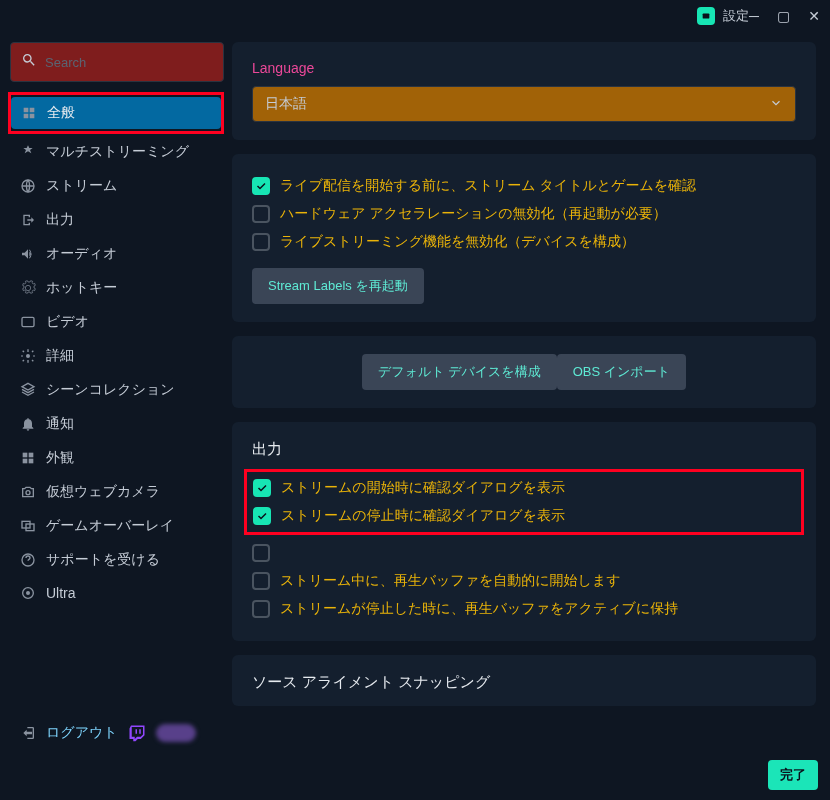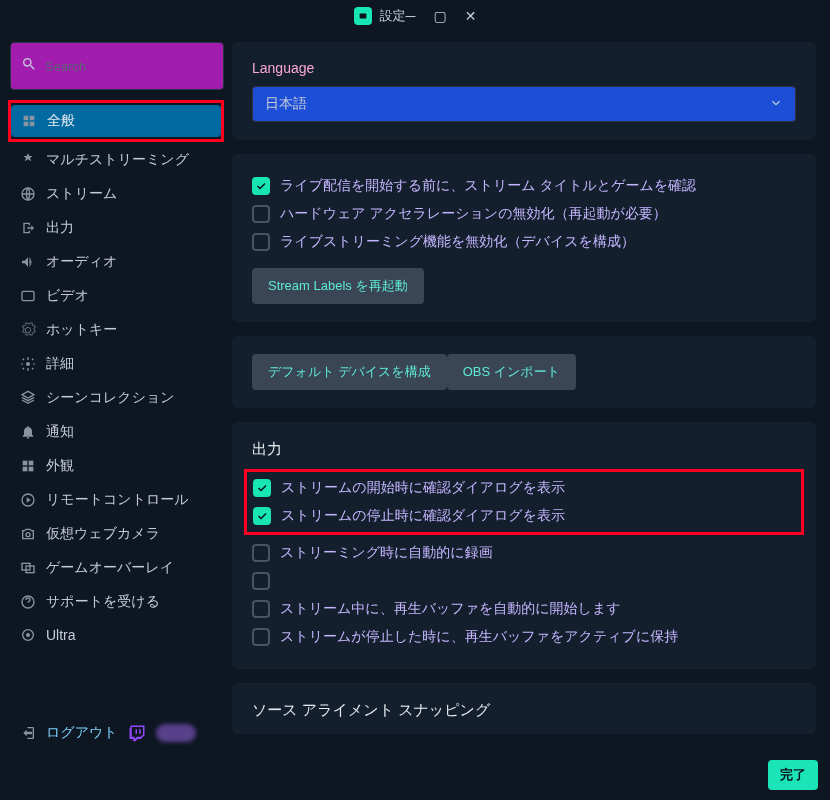--- a/index.html
+++ b/index.html
@@ -1,45 +1,45 @@
 <!DOCTYPE html>
 <html><head>
 <meta charset="utf-8">
 <style>
   * { box-sizing: border-box; margin: 0; padding: 0; font-family: -apple-system, BlinkMacSystemFont, "Segoe UI", sans-serif; }
   body { background: #0e1622; width: 830px; height: 800px; overflow: hidden; color: #c5ccd6; }
   .window { width: 100%; height: 100%; display: flex; flex-direction: column; }
-  .titlebar { display: flex; align-items: center; justify-content: center; height: 32px; padding: 0 10px; background: #0e1622; }
+  .titlebar { display: flex; align-items: center; justify-content: flex-end; height: 32px; padding: 0 10px; background: #0e1622; }
   .titlebar-left { display: flex; align-items: center; gap: 8px; }
   .app-icon { width: 18px; height: 18px; background: #17e5b4; border-radius: 4px; display: flex; align-items: center; justify-content: center; }
   .app-icon svg { width: 10px; height: 10px; }
   .titlebar-title { font-size: 13px; color: #c5ccd6; }
   .window-controls { display: flex; gap: 18px; color: #c5ccd6; }
   .window-controls span { cursor: pointer; font-size: 14px; }
   .body-area { flex: 1; display: flex; padding: 10px 10px 0 10px; gap: 8px; overflow: hidden; }
   .sidebar { width: 214px; display: flex; flex-direction: column; }
-  .search-box { background: #a21caf; border: 1px solid #2a3340; border-radius: 4px; height: 48px; display: flex; align-items: center; padding: 0 10px; gap: 8px; margin-bottom: 10px; }
+  .search-box { background: #7f1d1d; border: 1px solid #2a3340; border-radius: 4px; height: 40px; display: flex; align-items: center; padding: 0 10px; gap: 8px; margin-bottom: 10px; }
   .search-box input { background: transparent; border: none; outline: none; color: #c5ccd6; font-size: 13px; flex: 1; }
   .search-box input::placeholder { color: #5a6472; }
   .nav { flex: 1; display: flex; flex-direction: column; gap: 2px; }
   .nav-item { display: flex; align-items: center; gap: 10px; padding: 7px 10px; border-radius: 4px; font-size: 14px; color: #c5ccd6; cursor: pointer; }
   .nav-item.active { background: #0369a1; color: #e6eaef; }
   .nav-item .icon { width: 16px; height: 16px; display: flex; align-items: center; justify-content: center; color: #8a93a0; }
   .red-box-nav { border: 3px solid #ff0020; padding: 2px 0; margin-left: -2px; }
   .content { flex: 1; overflow-y: auto; padding-right: 4px; }
   .panel { background: #141f2e; border-radius: 6px; padding: 18px 20px; margin-bottom: 14px; }
-  .panel-label { font-size: 14px; color: #f9a8d4; margin-bottom: 10px; }
-  .select-box { background: #1d4ed8; border: 1px solid #2a3340; border-radius: 4px; height: 36px; display: flex; align-items: center; justify-content: space-between; padding: 0 12px; font-size: 14px; cursor: pointer; }
-  .check-row { display: flex; align-items: flex-end; gap: 10px; padding: 5px 0; font-size: 14px; color: #c4b5fd; }
+  .panel-label { font-size: 14px; color: #ec4899; margin-bottom: 10px; }
+  .select-box { background: #a16207; border: 1px solid #2a3340; border-radius: 4px; height: 36px; display: flex; align-items: center; justify-content: space-between; padding: 0 12px; font-size: 14px; cursor: pointer; }
+  .check-row { display: flex; align-items: flex-end; gap: 10px; padding: 5px 0; font-size: 14px; color: #eab308; }
   .check { width: 18px; height: 18px; border-radius: 4px; border: 2px solid #4a5460; display: flex; align-items: center; justify-content: center; cursor: pointer; flex-shrink: 0; }
   .check.checked { background: #17e5b4; border-color: #17e5b4; }
   .check.checked svg { display: block; }
   .check svg { display: none; width: 12px; height: 12px; stroke: #0a111b; stroke-width: 3; fill: none; }
   .btn { background: #3a4556; border: none; color: #5eead4; padding: 9px 16px; border-radius: 4px; font-size: 13px; cursor: pointer; font-weight: 500; }
-  .btn-row { display: flex; justify-content: flex-start; }
+  .btn-row { display: flex; justify-content: center; }
   .section-title { font-size: 15px; color: #e6eaef; font-weight: 500; margin-bottom: 10px; }
   .red-box-checks { border: 3px solid #ff0020; padding: 2px 6px; margin: 0 -8px 4px -8px; }
   .footer-row { display: flex; align-items: center; gap: 10px; padding: 8px 10px; font-size: 14px; color: #7dd3fc; }
   .footer-row .icon { width: 16px; height: 16px; display:flex; align-items:center; justify-content:center; color:#8a93a0; }
   .blur-pill { width: 40px; height: 18px; background: #58408a; border-radius: 9px; filter: blur(2px); }
   .bottom-bar { display: flex; justify-content: flex-end; padding: 10px 12px; }
   .done-btn { background: #1be5b8; color: #0a111b; border: none; padding: 6px 12px; border-radius: 4px; font-size: 13px; font-weight: 700; cursor: pointer; }
   svg.ic { width: 16px; height: 16px; fill: currentColor; }
   .chev { width: 14px; height: 14px; }
   .twitch-icon { width:18px; height:18px; color:#9147ff; }
@@ -115,32 +115,32 @@
           <span class="icon">
               <svg class="ic" viewBox="0 0 24 24">
                 <path d="M3 10v4h4l5 5V5L7 10H3zm13 2a4 4 0 00-2-3.5v7A4 4 0 0016 12zm-2-7v2a7 7 0 010 10v2a9 9 0 000-14z"></path>
               </svg>
             </span>
           <span>オーディオ</span>
         </div>
         <div class="nav-item">
           <span class="icon">
               <svg class="ic" viewBox="0 0 24 24">
+                <path d="M12 8a4 4 0 100 8 4 4 0 000-8zm9 4l2 1-1 3-2-1a9 9 0 01-2 2l1 2-3 1-1-2a9 9 0 01-3 0l-1 2-3-1 1-2a9 9 0 01-2-2l-2 1-1-3 2-1a9 9 0 010-3l-2-1 1-3 2 1a9 9 0 012-2l-1-2 3-1 1 2a9 9 0 013 0l1-2 3 1-1 2a9 9 0 012 2l2-1 1 3-2 1a9 9 0 010 3z" fill="none" stroke="currentColor" stroke-width="1"></path>
+              </svg>
+            </span>
+          <span>ホットキー</span>
+        </div>
+        <div class="nav-item">
+          <span class="icon">
+              <svg class="ic" viewBox="0 0 24 24">
                 <rect x="3" y="5" width="18" height="14" rx="2" fill="none" stroke="currentColor" stroke-width="2"></rect>
               </svg>
             </span>
           <span>ビデオ</span>
-        </div>
-        <div class="nav-item">
-          <span class="icon">
-              <svg class="ic" viewBox="0 0 24 24">
-                <path d="M12 8a4 4 0 100 8 4 4 0 000-8zm9 4l2 1-1 3-2-1a9 9 0 01-2 2l1 2-3 1-1-2a9 9 0 01-3 0l-1 2-3-1 1-2a9 9 0 01-2-2l-2 1-1-3 2-1a9 9 0 010-3l-2-1 1-3 2 1a9 9 0 012-2l-1-2 3-1 1 2a9 9 0 013 0l1-2 3 1-1 2a9 9 0 012 2l2-1 1 3-2 1a9 9 0 010 3z" fill="none" stroke="currentColor" stroke-width="1"></path>
-              </svg>
-            </span>
-          <span>ホットキー</span>
         </div>
         <div class="nav-item">
           <span class="icon">
               <svg class="ic" viewBox="0 0 24 24">
                 <circle cx="12" cy="12" r="3"></circle>
                 <path d="M12 2v4M12 18v4M4 12H2M22 12h-2M6 6l-2-2M20 20l-2-2M6 18l-2 2M20 4l-2 2" stroke="currentColor" stroke-width="2"></path>
               </svg>
             </span>
           <span>詳細</span>
         </div>
@@ -163,29 +163,20 @@
         <div class="nav-item">
           <span class="icon">
               <svg class="ic" viewBox="0 0 24 24">
                 <rect x="4" y="4" width="7" height="7"></rect>
                 <rect x="13" y="4" width="7" height="7"></rect>
                 <rect x="4" y="13" width="7" height="7"></rect>
                 <rect x="13" y="13" width="7" height="7"></rect>
               </svg>
             </span>
           <span>外観</span>
-        </div>
-        <div class="nav-item">
-          <span class="icon">
-              <svg class="ic" viewBox="0 0 24 24">
-                <circle cx="12" cy="12" r="9" fill="none" stroke="currentColor" stroke-width="2"></circle>
-                <path d="M10 8l6 4-6 4z"></path>
-              </svg>
-            </span>
-          <span>リモートコントロール</span>
         </div>
         <div class="nav-item">
           <span class="icon">
               <svg class="ic" viewBox="0 0 24 24">
                 <path d="M4 7h3l2-2h6l2 2h3v12H4z" fill="none" stroke="currentColor" stroke-width="2"></path>
                 <circle cx="12" cy="13" r="3" fill="none" stroke="currentColor" stroke-width="2"></circle>
               </svg>
             </span>
           <span>仮想ウェブカメラ</span>
         </div>
@@ -285,24 +276,20 @@
             <span class="check checked">
                 <svg viewBox="0 0 24 24">
                   <path d="M5 12l5 5L20 7"></path>
                 </svg>
               </span>
             <span>ストリームの停止時に確認ダイアログを表示</span>
           </div>
         </div>
         <div class="check-row">
           <span class="check"></span>
-          <span>ストリーミング時に自動的に録画</span>
-        </div>
-        <div class="check-row">
-          <span class="check"></span>
         </div>
         <div class="check-row">
           <span class="check"></span>
           <span>ストリーム中に、再生バッファを自動的に開始します</span>
         </div>
         <div class="check-row">
           <span class="check"></span>
           <span>ストリームが停止した時に、再生バッファをアクティブに保持</span>
         </div>
       </div>

